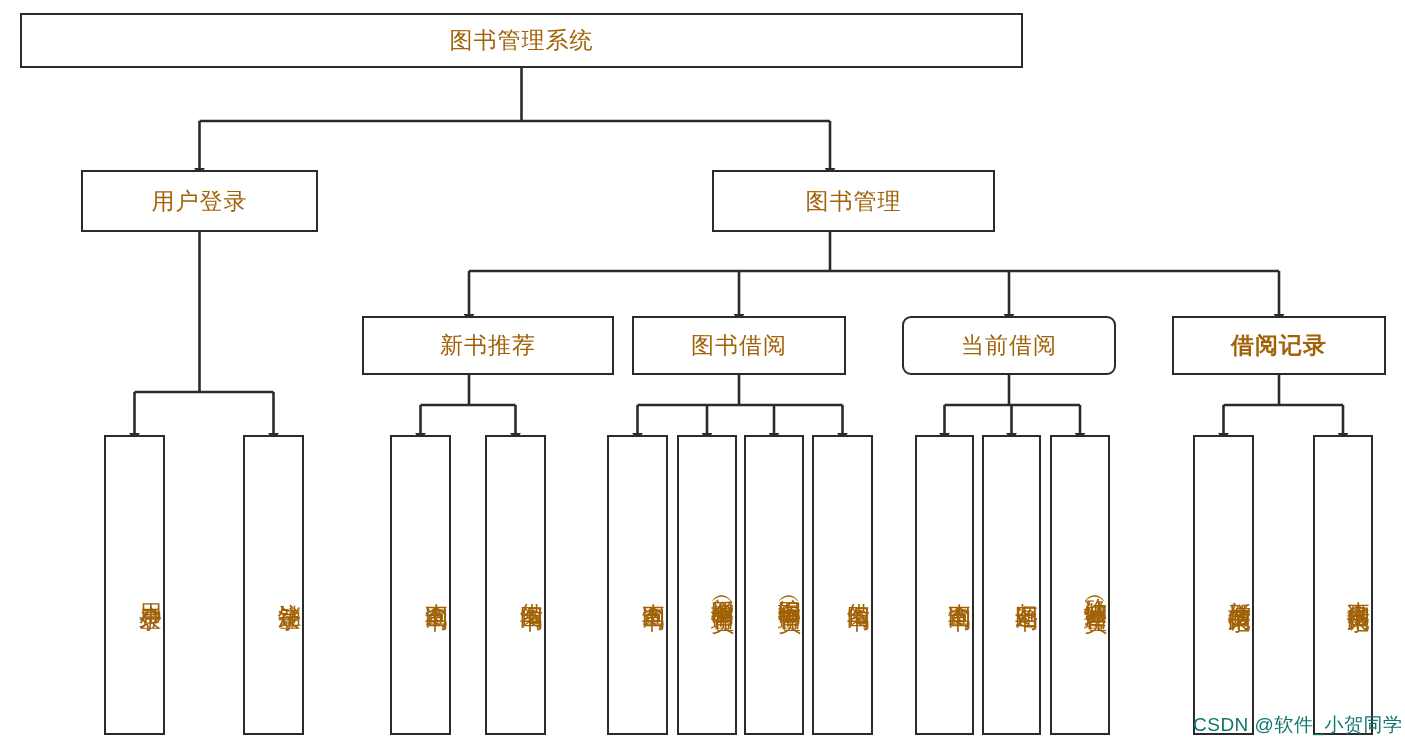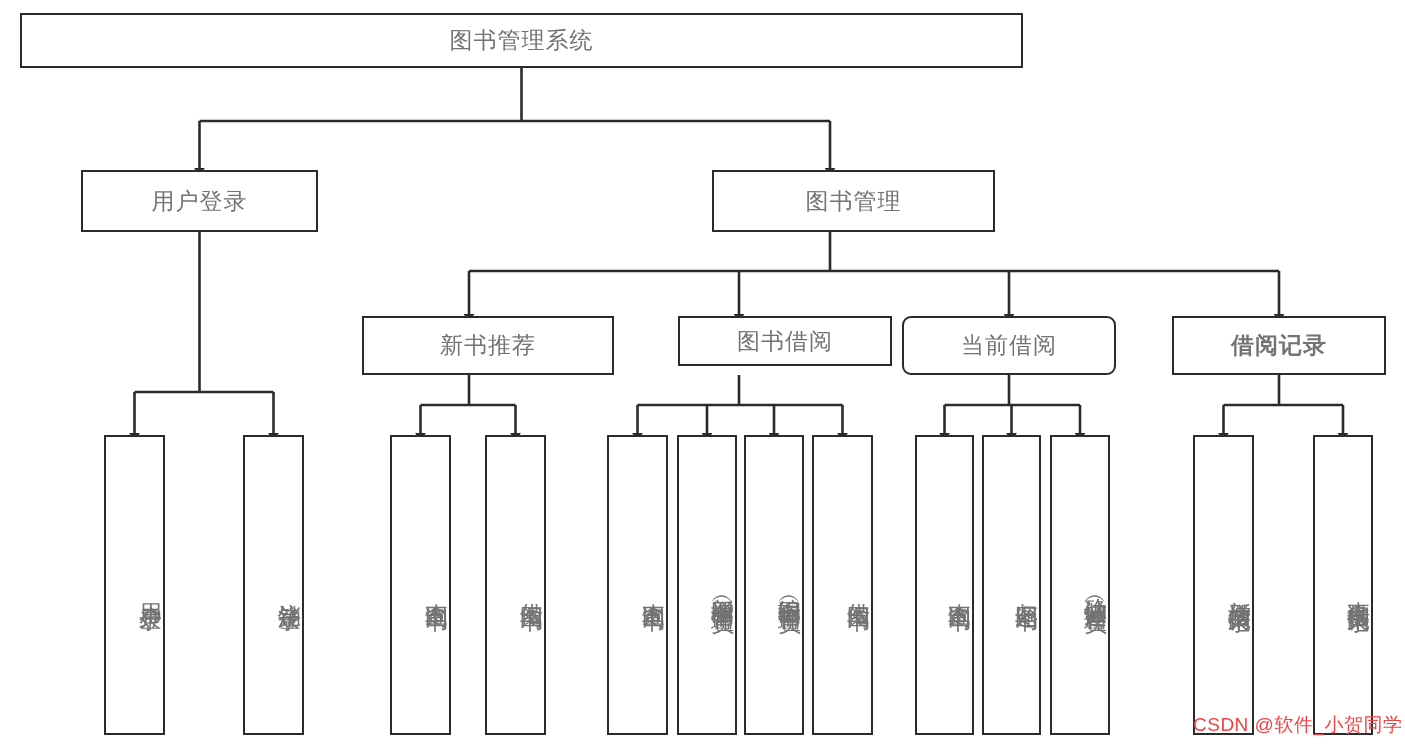--- a/index.html
+++ b/index.html
@@ -26,21 +26,21 @@
     pointer-events: none;
   }
   .node {
     position: absolute;
     box-sizing: border-box;
     background: #ffffff;
     border: 2.5px solid #2b2b2b;
     display: flex;
     align-items: center;
     justify-content: center;
-    color: #737373;
+    color: #a16207;
     text-align: right;
   }
   .node.horizontal {
     writing-mode: horizontal-tb;
     font-size: 23px;
     letter-spacing: 1px;
   }
   .node.vertical {
     writing-mode: vertical-rl;
     text-orientation: upright;
@@ -50,21 +50,21 @@
     justify-content: center;
     padding-top: 8px;
   }
   .node.vertical .label {
     writing-mode: vertical-rl;
     text-orientation: upright;
     line-height: 1.12;
   }
   .watermark {
     position: absolute;
-    color: #ef4444;
+    color: #0f766e;
     font-size: 19px;
     letter-spacing: 0.5px;
     white-space: nowrap;
     user-select: none;
   }
 </style>
 </head>
 <body>
 
 <div id="canvas">
@@ -116,21 +116,21 @@
       </div>
       <div class="node horizontal" style="left: 81px; top: 170px; width: 237px; height: 62px;">
         <span class="label">用户登录</span>
       </div>
       <div class="node horizontal" style="left: 712px; top: 170px; width: 283px; height: 62px;">
         <span class="label">图书管理</span>
       </div>
       <div class="node horizontal" style="left: 362px; top: 316px; width: 252px; height: 59px;">
         <span class="label">新书推荐</span>
       </div>
-      <div class="node horizontal" style="left: 632px; top: 316px; width: 214px; height: 50px; margin-left: 46px;">
+      <div class="node horizontal" style="left: 632px; top: 316px; width: 214px; height: 59px;">
         <span class="label">图书借阅</span>
       </div>
       <div class="node horizontal" style="left: 902px; top: 316px; width: 214px; height: 59px; border-radius: 9px;">
         <span class="label">当前借阅</span>
       </div>
       <div class="node horizontal" style="left: 1172px; top: 316px; width: 214px; height: 59px; font-weight: bold;">
         <span class="label">借阅记录</span>
       </div>
       <div class="node vertical" style="left: 104px; top: 435px; width: 61px; height: 300px;">
         <span class="label">用户登录</span>

